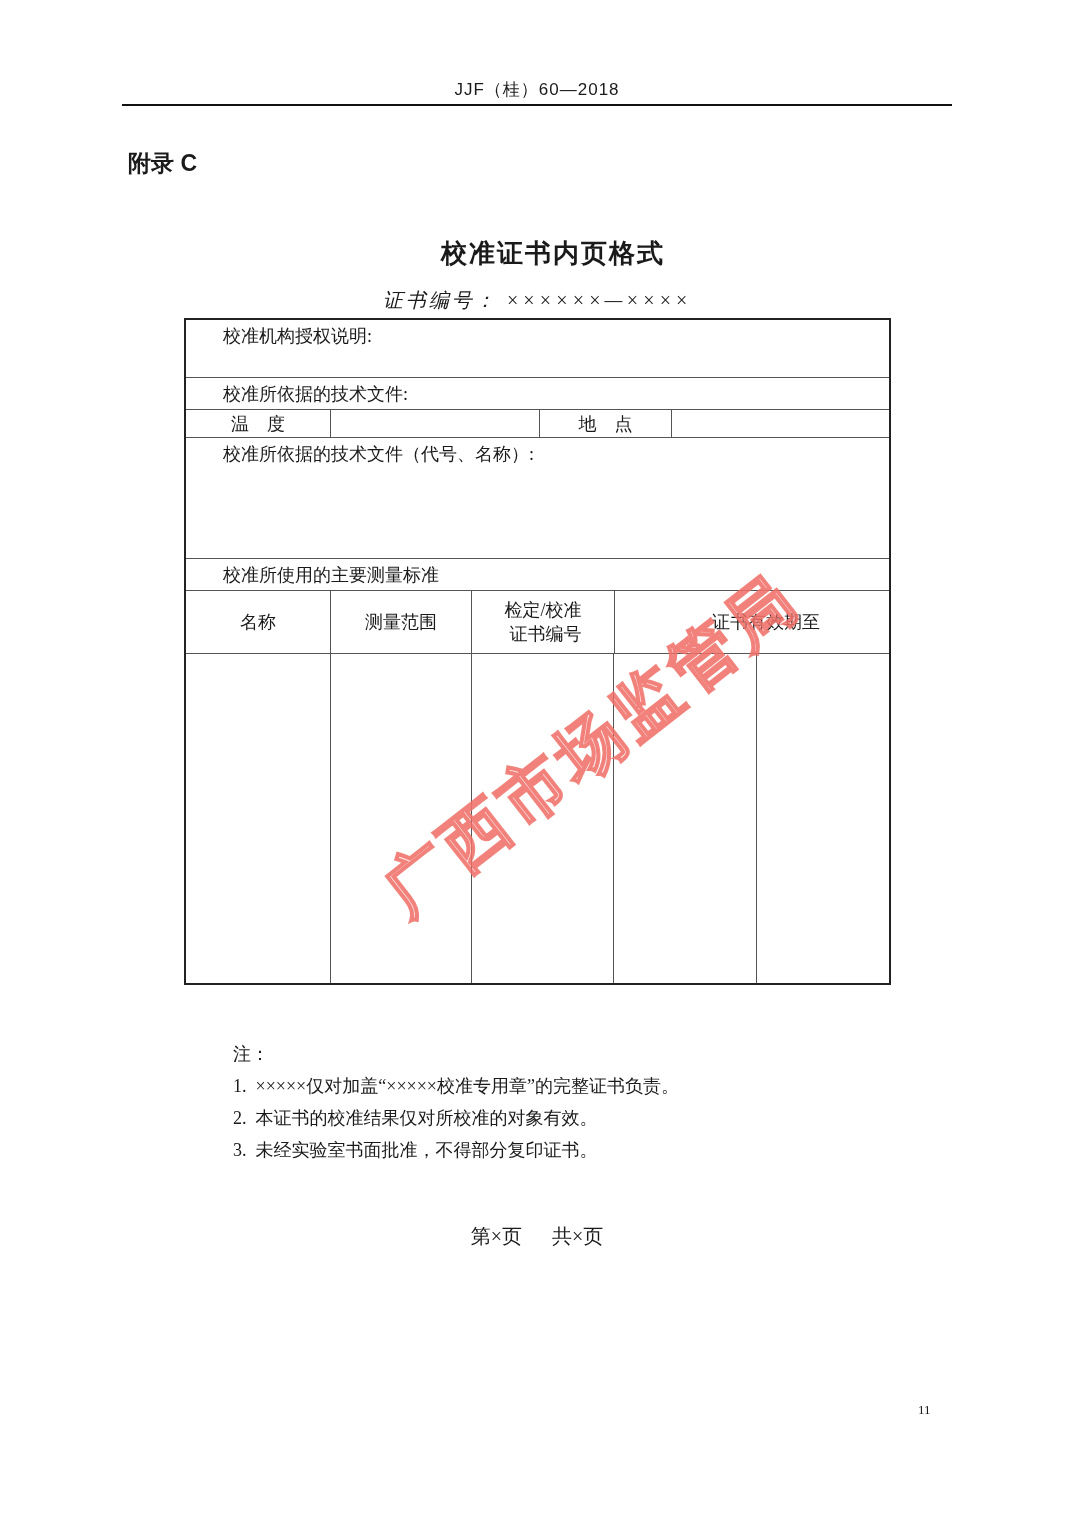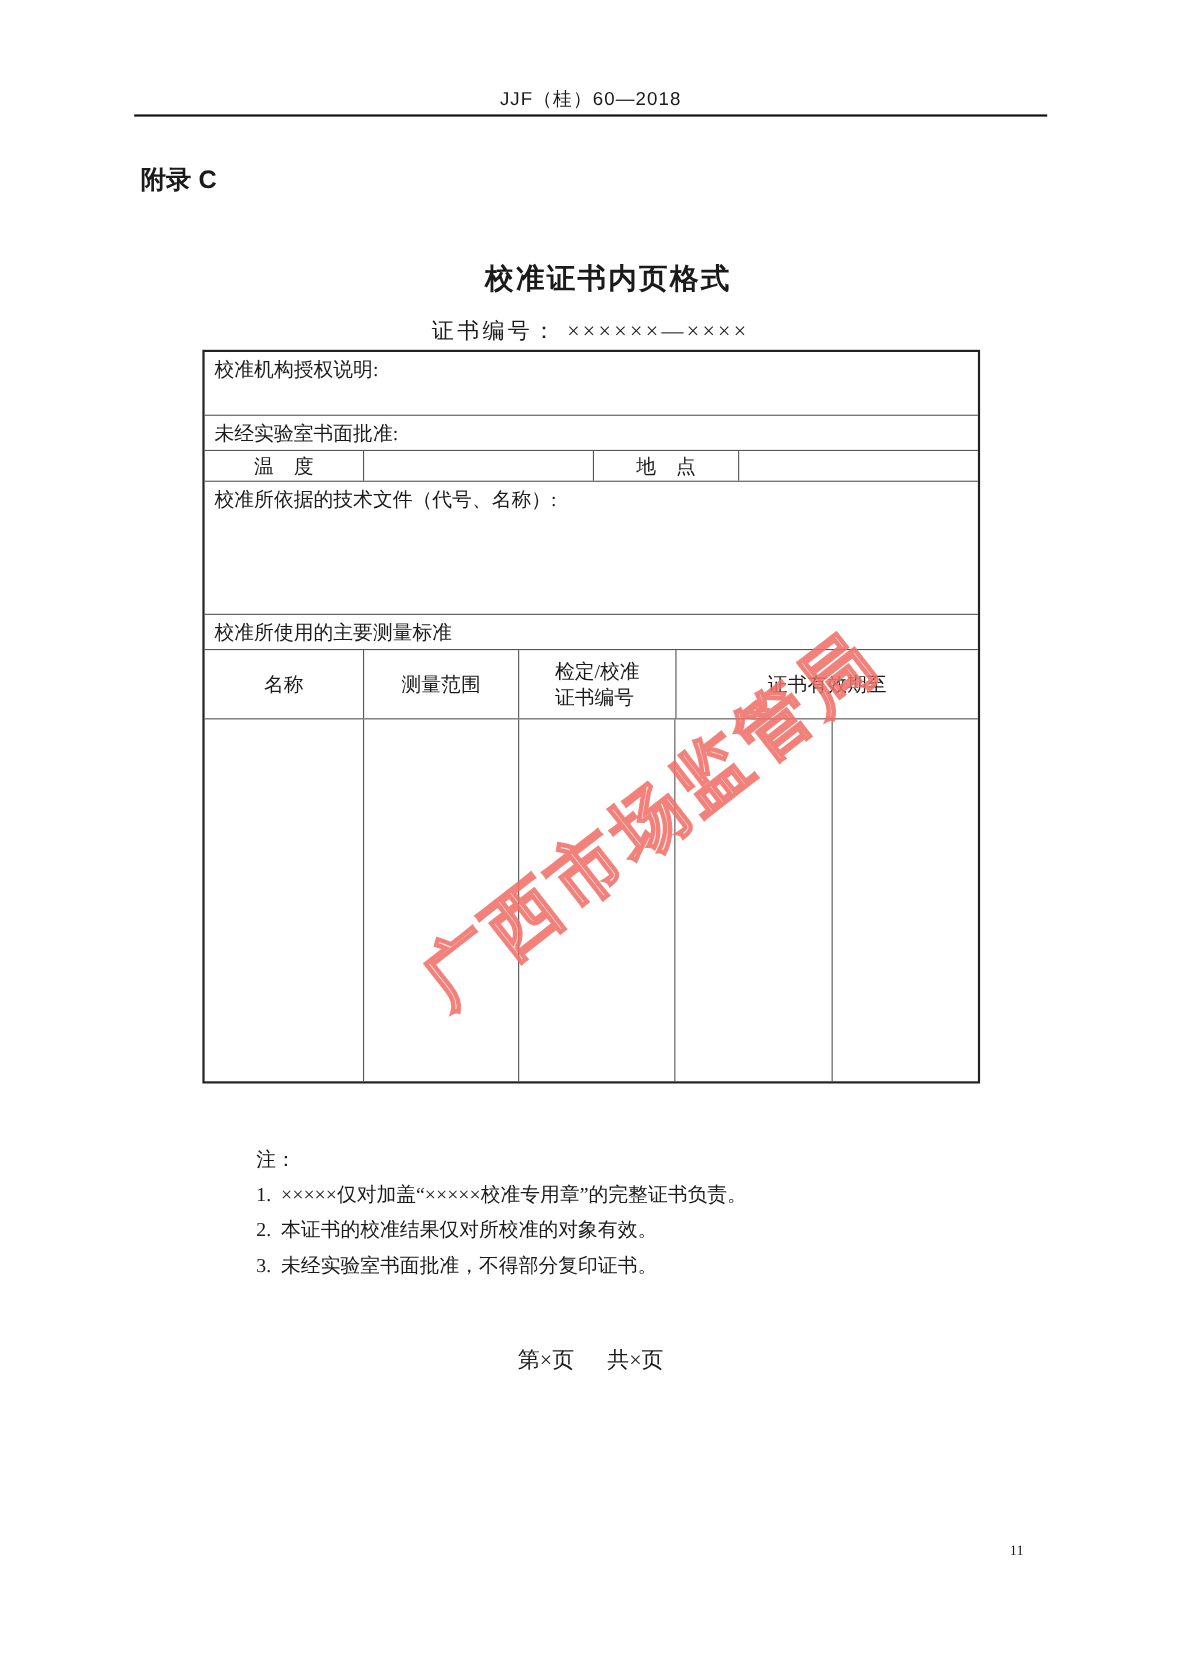--- a/index.html
+++ b/index.html
@@ -32,39 +32,39 @@
   }
   .page-title {
     left: 0; top: 236px; width: 100%;
     text-align: center;
     font-family: "Liberation Sans", "DejaVu Sans", sans-serif;
     font-weight: bold; font-size: 26px; letter-spacing: 2px; padding-left: 32px;
   }
   .cert-no-line {
     left: 0; top: 287px; width: 100%;
     text-align: center;
-    font-size: 20px; letter-spacing: 3px;
+    font-size: 20px; letter-spacing: 3px; font-style: italic;
   }
 
   
   .form-table {
     left: 184px; top: 318px; width: 707px;
     border: 2px solid #222;
     background: transparent;
   }
   .t-row { display: flex; width: 100%; border-bottom: 1px solid #555; }
   .t-row:last-child { border-bottom: none; }
   .t-cell {
     border-right: 1px solid #555;
     font-size: 18px;
     padding: 4px 9px;
     overflow: hidden;
   }
-  .t-cell:last-child { border-right: none; }
-  .t-cell.center { display: flex; align-items: center; justify-content: center; text-align: left; padding: 2px 4px; }
+  .t-cell:last-child { border-right: none; margin-left: 28px; }
+  .t-cell.center { display: flex; align-items: center; justify-content: center; text-align: right; padding: 2px 4px; }
   .t-cell.pre { white-space: pre; }
   .t-cell.pre-line { white-space: pre-line; }
   .r-auth { height: 58px; }
   .r-env  { height: 32px; }
   .r-cond { height: 28px; }
   .r-docs { height: 121px; }
   .r-std  { height: 32px; }
   .r-head { height: 63px; }
   .r-body { height: 329px; }
 
@@ -106,21 +106,21 @@
 <div class="abs page-title">校准证书内页格式</div>
 <div class="abs cert-no-line">证书编号： ××××××—××××</div>
 
 <div class="abs form-table">
 
   <div class="t-row r-auth">
     <div class="t-cell" style="flex:1">校准机构授权说明:</div>
   </div>
 
   <div class="t-row r-env">
-    <div class="t-cell" style="flex:1">未经实验室书面批准:</div>
+    <div class="t-cell" style="flex:1">校准所依据的技术文件:</div>
   </div>
 
   <div class="t-row r-cond">
     <div class="t-cell center pre" style="width:145px">温    度</div>
     <div class="t-cell" style="width:209px"></div>
     <div class="t-cell center pre" style="width:132px">地    点</div>
     <div class="t-cell" style="flex:1"></div>
   </div>
 
 

